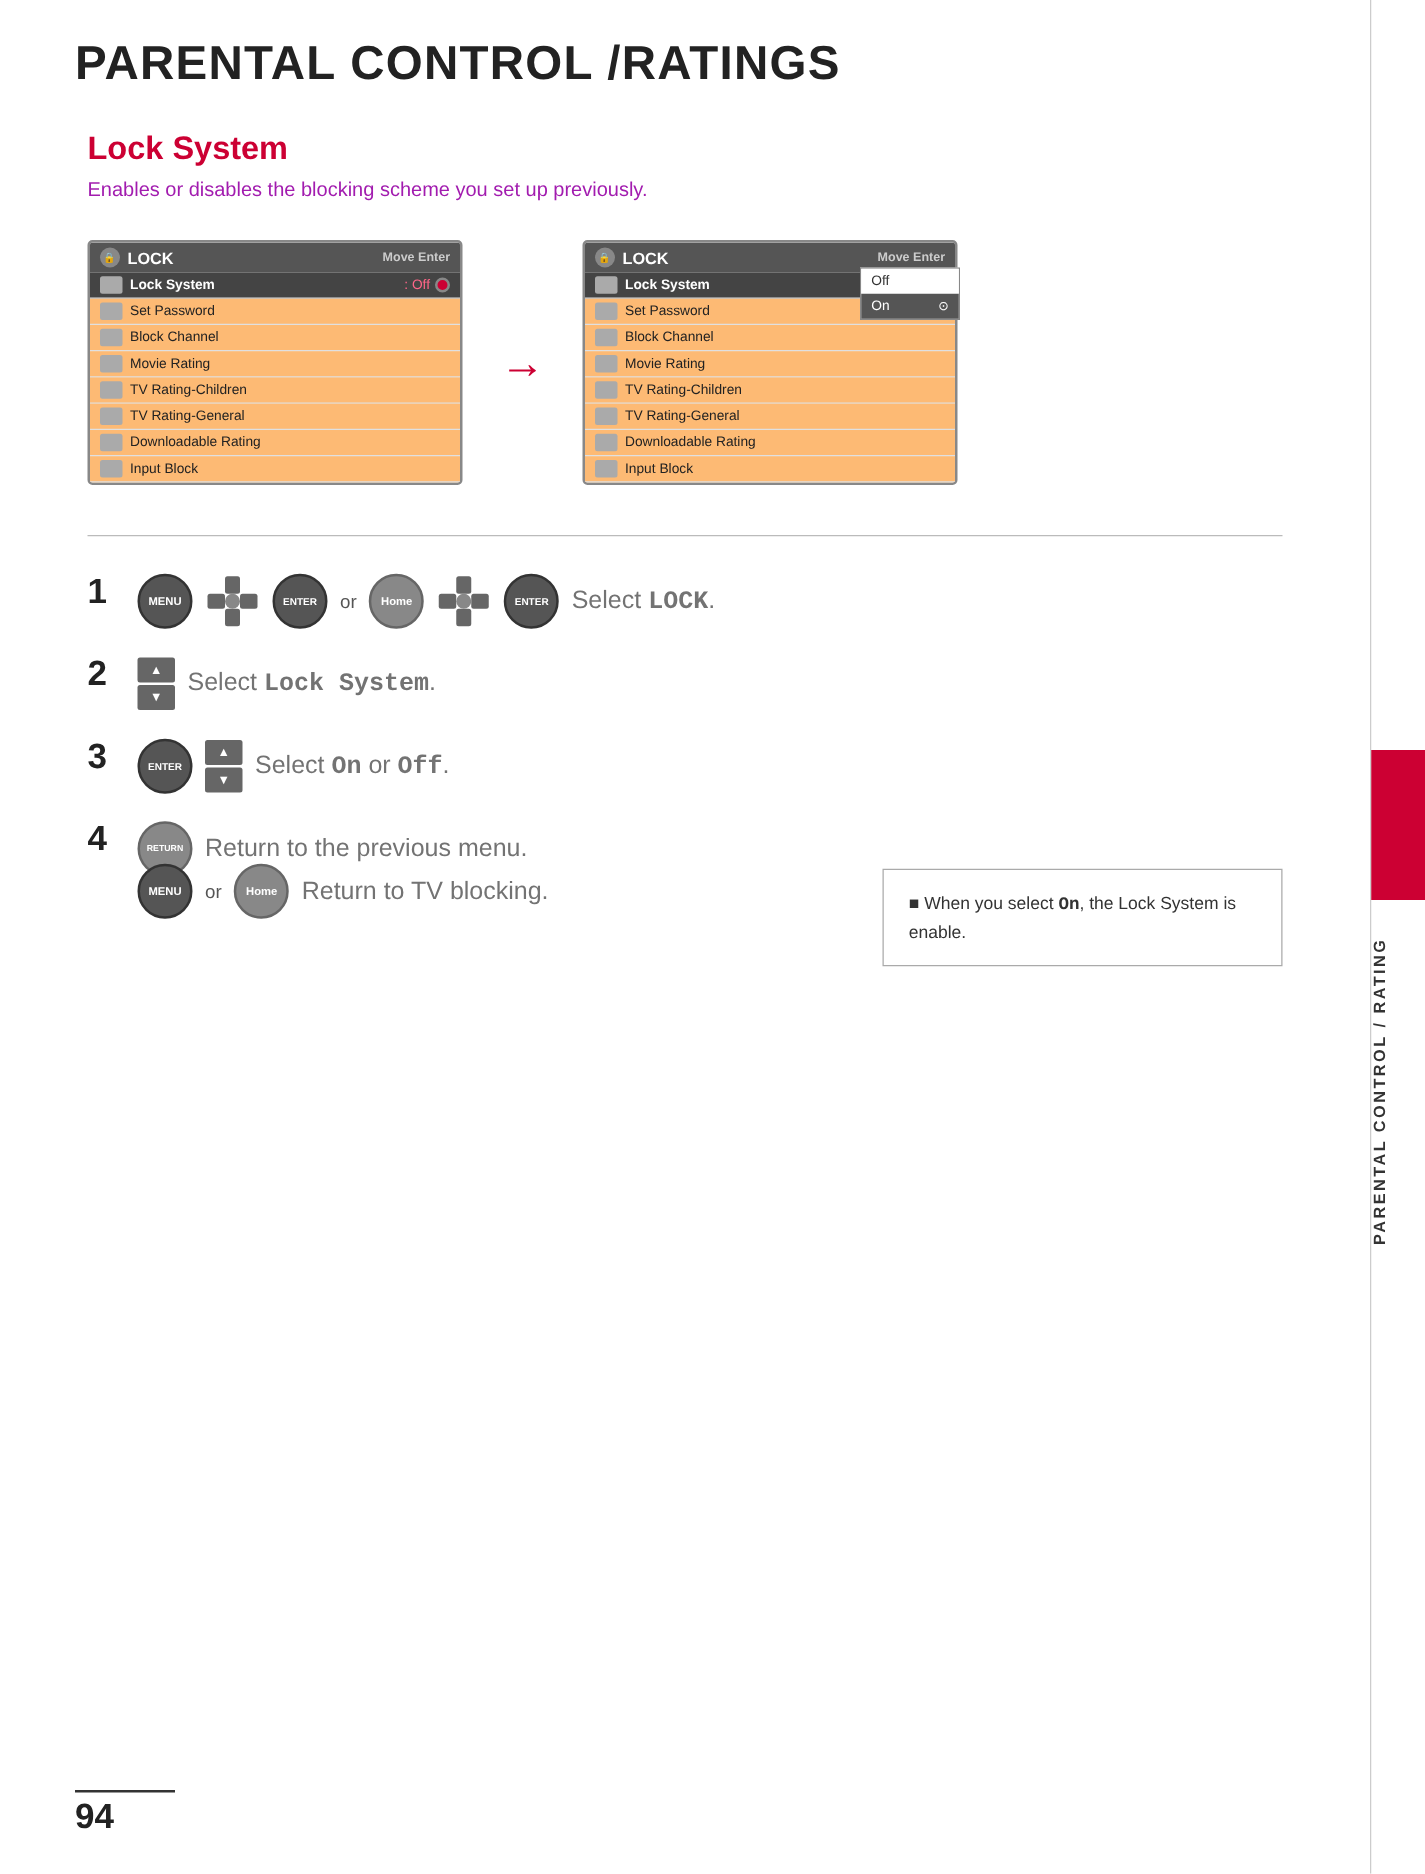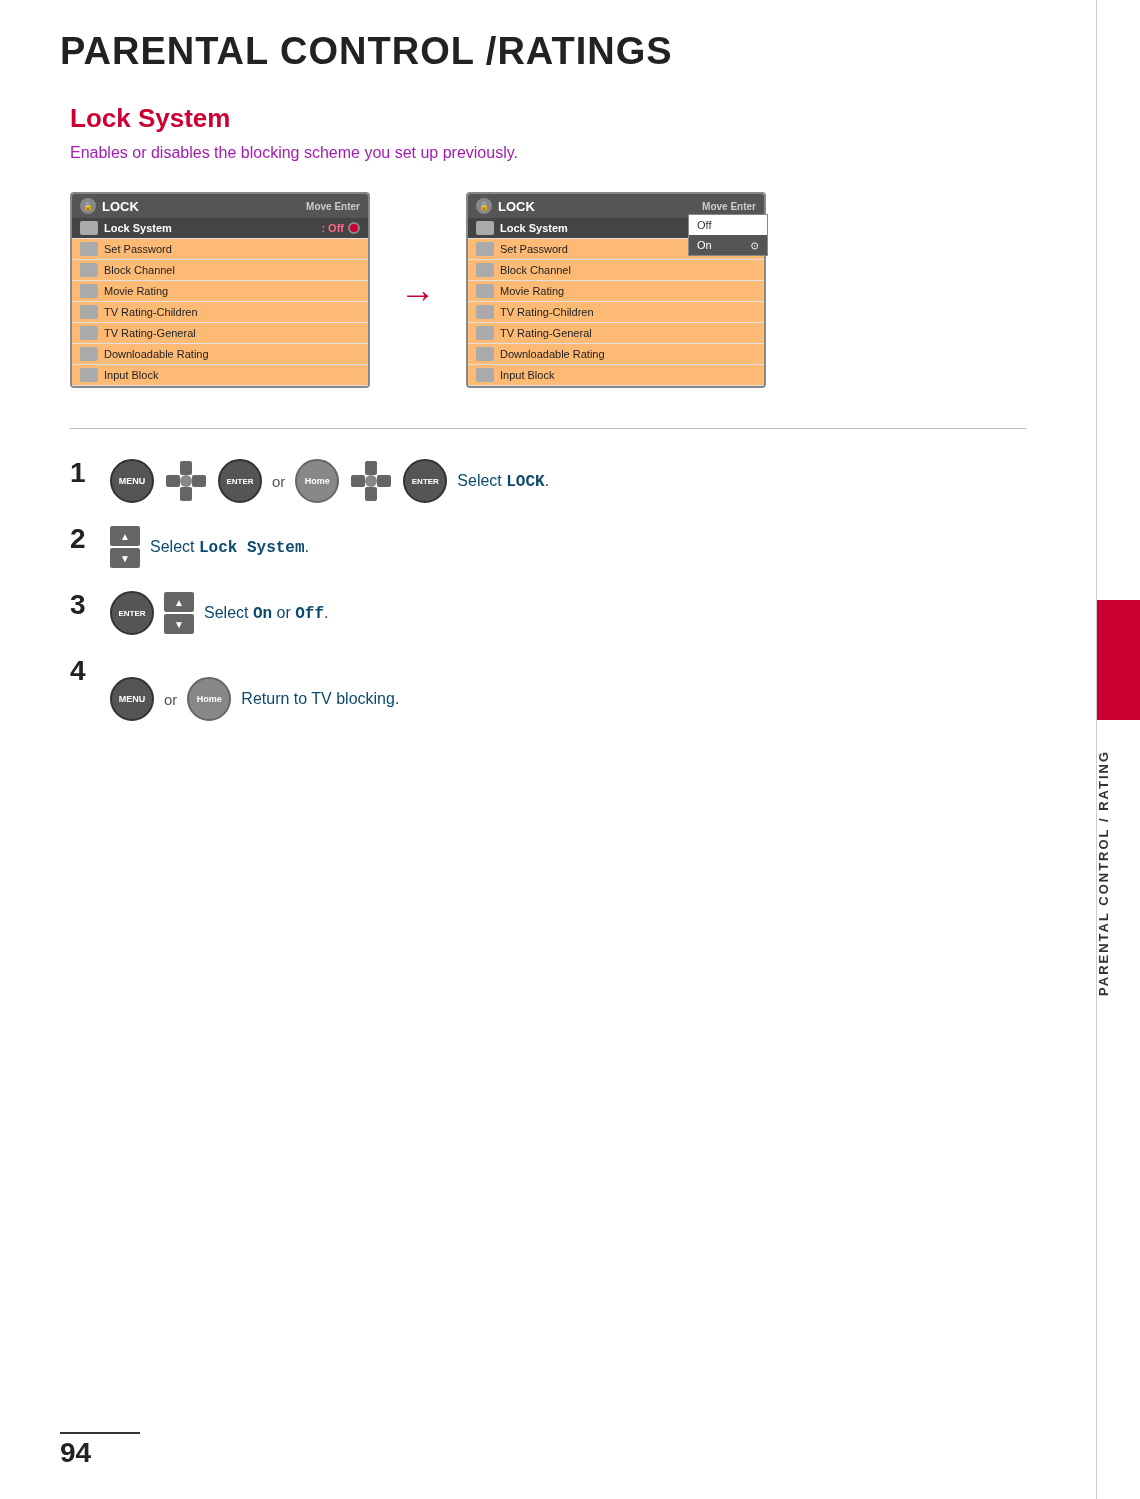--- a/index.html
+++ b/index.html
@@ -156,21 +156,21 @@
       width: 18px;
       height: 14px;
       background: #aaa;
       border-radius: 2px;
       margin-right: 6px;
       flex-shrink: 0;
     }
     .tv-menu-item .item-value {
       margin-left: auto;
       color: #cc0033;
-      font-weight: bold;
+      font-weight: normal;
     }
     .tv-menu-item.selected .item-value {
       color: #ff6688;
     }
     .tv-menu-item .item-dot {
       width: 12px;
       height: 12px;
       border-radius: 50%;
       border: 2px solid #888;
       margin-left: 4px;
@@ -233,22 +233,22 @@
       flex-shrink: 0;
       margin-top: -2px;
     }
     .step-content {
       display: flex;
       align-items: center;
       gap: 10px;
       flex-wrap: wrap;
     }
     .step-text {
-      font-size: 16px;
-      color: #0c4a6e;
+      font-size: 20px;
+      color: #737373;
     }
     .step-text strong {
       font-family: 'Courier New', monospace;
       font-weight: bold;
     }
 
     
     .btn-circle {
       width: 44px;
       height: 44px;
@@ -549,39 +549,49 @@
         <div class="nav-updown">
           <div class="nav-arrow">▲</div>
           <div class="nav-arrow">▼</div>
         </div>
         <span class="step-text">Select <strong>On</strong> or <strong>Off</strong>.</span>
       </div>
     </div>
 
     <div class="step-row step-row-4">
       <div class="step-number">4</div>
+      <div class="step-content">
+
+        <div class="btn-circle btn-return">
+          <span>RETURN</span>
+        </div>
+        <span class="step-text">Return to the previous menu.</span>
+      </div>
     </div>
 
     <div class="step-row-optional">
       <div class="step-content">
 
         <div class="btn-circle btn-menu">
           <span>MENU</span>
         </div>
         <span class="or-text">or</span>
 
         <div class="btn-circle btn-home">
           <span>Home</span>
         </div>
         <span class="step-text">Return to TV blocking.</span>
       </div>
     </div>
 
   </div>
 
+  <div class="note-box">
+    <span>■ </span><span>When you select <strong>On</strong>, the Lock System is enable.</span>
+  </div>
 
 </div>
 
 <div class="sidebar">
   <div class="sidebar-red-bar"></div>
   <div class="sidebar-text">PARENTAL CONTROL / RATING</div>
 </div>
 
 <div class="bottom-line"></div>
 <div class="page-number">94</div>

